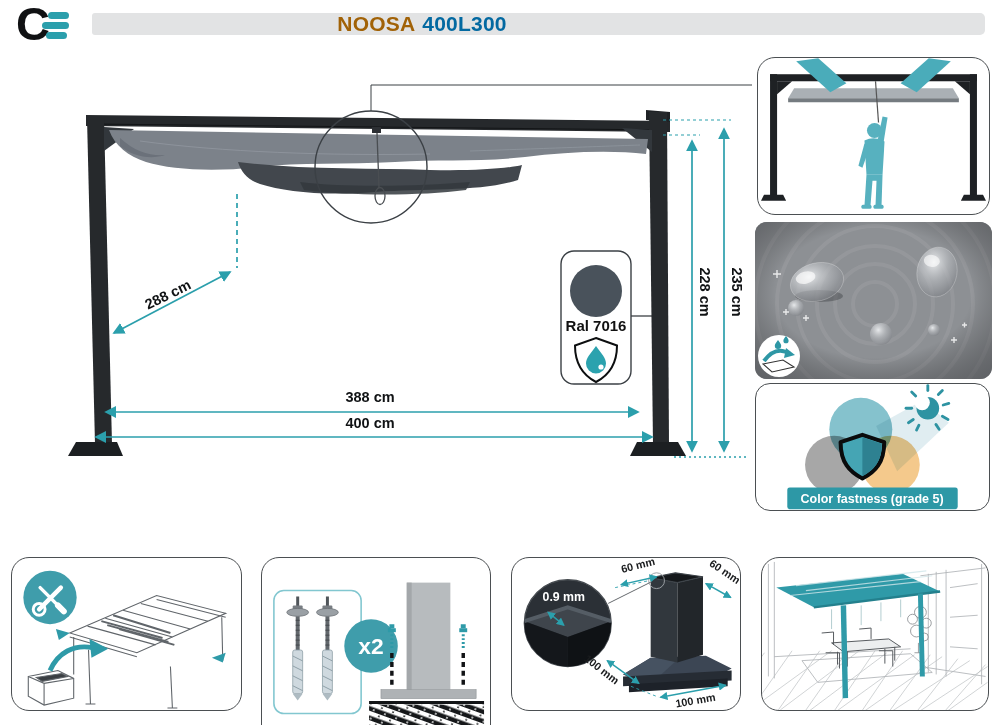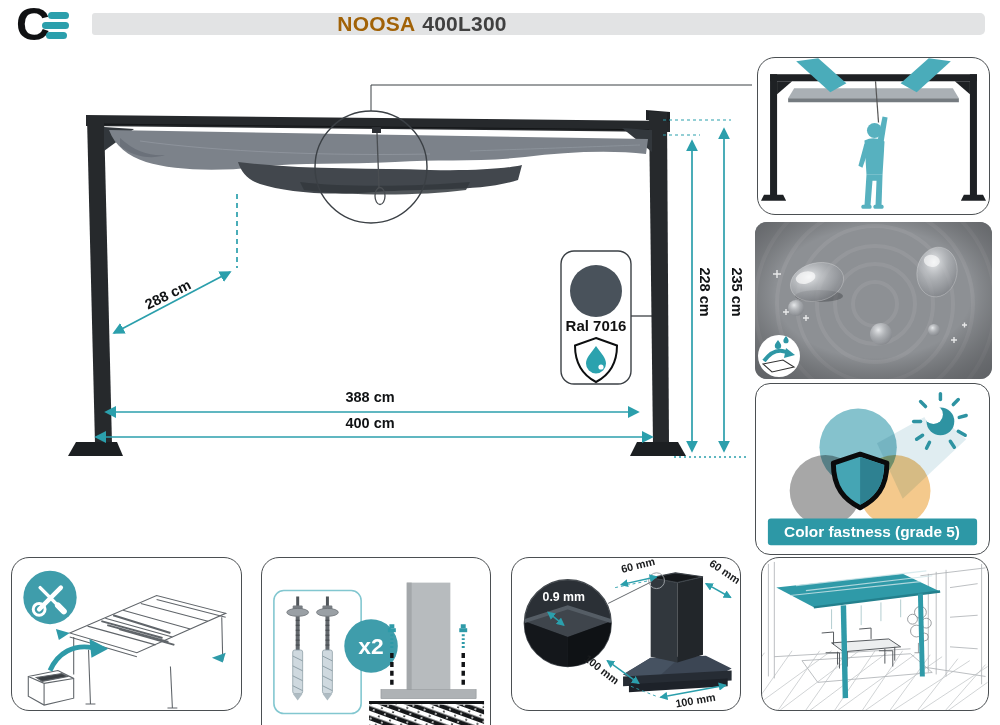--- a/index.html
+++ b/index.html
@@ -2,33 +2,33 @@
 <html><head>
 <meta charset="utf-8">
 <style>
   html,body{margin:0;padding:0;background:#fff;}
   body{width:1000px;height:725px;position:relative;font-family:"Liberation Sans",sans-serif;overflow:hidden;}
   .abs{position:absolute;}
   
   #title-bar{left:92px;top:13px;width:893px;height:22px;background:#e2e3e4;border-radius:3px 5px 5px 3px;}
   #title-text{left:92px;top:12px;width:660px;height:24px;text-align:center;font-size:21px;font-weight:bold;letter-spacing:.2px;line-height:24px;}
   #title-text .product{color:#a16207;}
-  #title-text .model{color:#404040;margin-left:7px;}
+  #title-text .model{color:#0369a1;margin-left:7px;}
   #logo{left:16px;top:0px;width:72px;height:48px;}
   #logo .c{position:absolute;left:0;top:-4px;font-size:47px;font-weight:800;color:#101113;font-family:"Liberation Sans",sans-serif;}
   #logo .bar{position:absolute;background:#2b9fac;height:7px;border-radius:3.5px;}
   #logo .b1{left:32px;top:12px;width:21px;}
   #logo .b2{left:26px;top:22px;width:27px;}
   #logo .b3{left:30px;top:32px;width:21px;}
   
   .panel{position:absolute;background:#fff;border:1.5px solid #4b4f52;box-sizing:border-box;overflow:hidden;}
   .r18{border-radius:18px;} .r15{border-radius:15px;} .r12{border-radius:12px;}
   #panel-adjust{left:757px;top:57px;width:233px;height:158px;}
   #panel-fabric{left:755px;top:222px;width:237px;height:157px;border:none;background:#8d9094;}
-  #panel-fastness{left:755px;top:383px;width:235px;height:172px;}
+  #panel-fastness{left:755px;top:383px;width:235px;height:128px;}
   #panel-assembly{left:11px;top:557px;width:231px;height:154px;}
   #panel-anchors{left:261px;top:557px;width:230px;height:192px;}
   #panel-foot{left:511px;top:557px;width:230px;height:154px;}
   #panel-scene{left:761px;top:557px;width:228px;height:154px;}
   .panel svg{display:block;width:100%;height:100%;}
   svg text{font-family:"Liberation Sans",sans-serif;}
   .dim{font-weight:bold;fill:#101214;font-size:14.5px;}
   .dims{font-weight:bold;fill:#1a1c1e;font-size:11px;}
 </style>
 </head>

